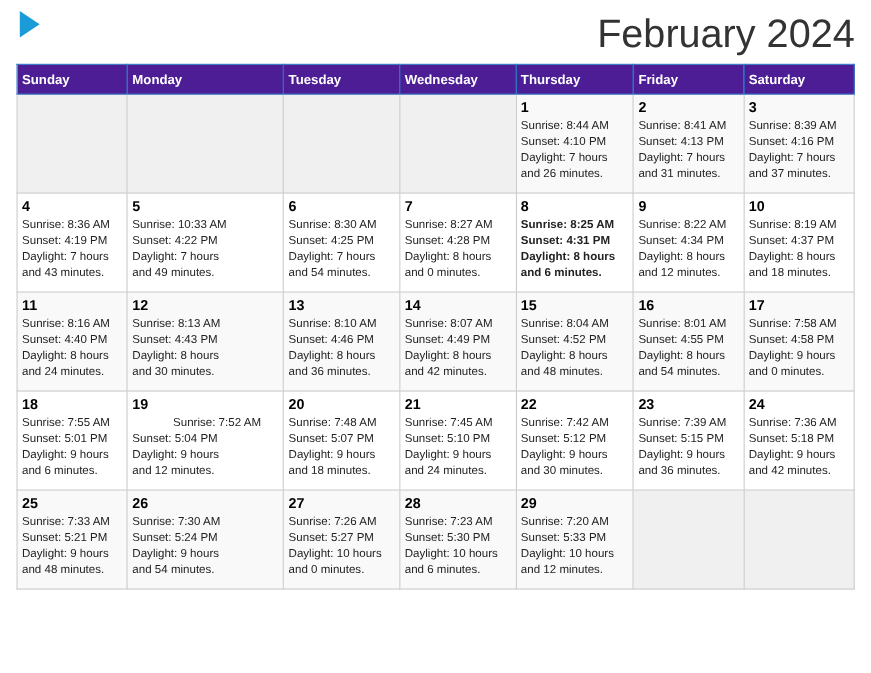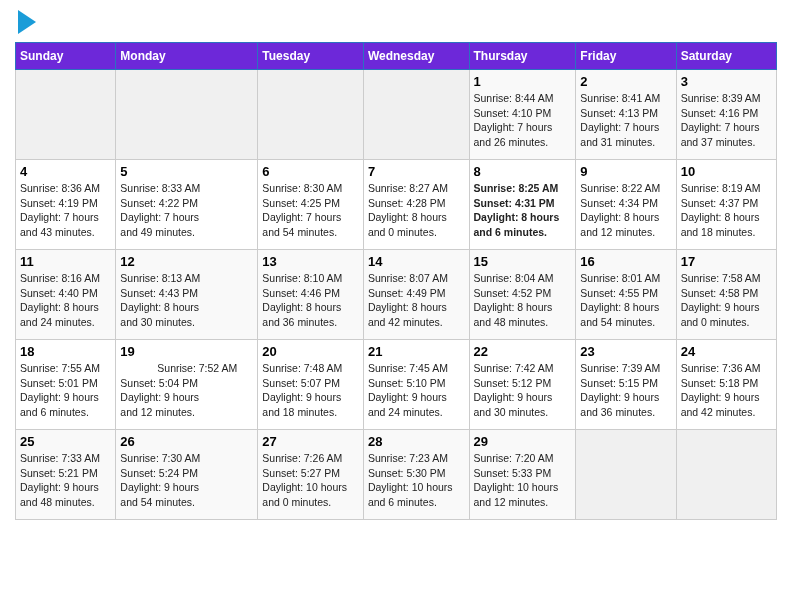--- a/index.html
+++ b/index.html
@@ -38,21 +38,21 @@
       justify-content: space-between;
       align-items: flex-start;
       margin-bottom: 4px;
     }
     table {
       width: 100%;
       border-collapse: collapse;
       font-size: 11px;
     }
     thead tr {
-      background: #6d28d9;
+      background: #4c1d95;
       color: #fff;
     }
     thead th {
       padding: 6px 4px;
       text-align: left;
       font-weight: bold;
       font-size: 12px;
       border: 1px solid #2b72c0;
     }
     tbody tr {
@@ -89,20 +89,21 @@
 </head>
 <body>
 
 <div class="top-row">
   <div class="header-logo">
     <div class="logo-wrapper">
       <div style="width:0;height:0;border-top:12px solid transparent;border-bottom:12px solid transparent;border-left:18px solid #1a9cd8;margin-left:3px;"></div>
     </div>
   </div>
   <div class="title-block">
+    <h1>February 2024</h1>
   </div>
 </div>
 
 <table>
   <thead>
     <tr id="days-header">
         <th>Sunday</th>
         <th>Monday</th>
         <th>Tuesday</th>
         <th>Wednesday</th>
@@ -128,21 +129,21 @@
         <td><span class="day-num">3</span><span class="cell-text" style="white-space: pre-line;">Sunrise: 8:39 AM
 Sunset: 4:16 PM
 Daylight: 7 hours
 and 37 minutes.</span></td>
       </tr>
       <tr>
         <td><span class="day-num">4</span><span class="cell-text" style="white-space: pre-line;">Sunrise: 8:36 AM
 Sunset: 4:19 PM
 Daylight: 7 hours
 and 43 minutes.</span></td>
-        <td><span class="day-num">5</span><span class="cell-text" style="white-space: pre-line;">Sunrise: 8:33 AM
+        <td><span class="day-num">5</span><span class="cell-text" style="white-space: pre-line;">Sunrise: 10:33 AM
 Sunset: 4:22 PM
 Daylight: 7 hours
 and 49 minutes.</span></td>
         <td><span class="day-num">6</span><span class="cell-text" style="white-space: pre-line;">Sunrise: 8:30 AM
 Sunset: 4:25 PM
 Daylight: 7 hours
 and 54 minutes.</span></td>
         <td><span class="day-num">7</span><span class="cell-text" style="white-space: pre-line;">Sunrise: 8:27 AM
 Sunset: 4:28 PM
 Daylight: 8 hours

